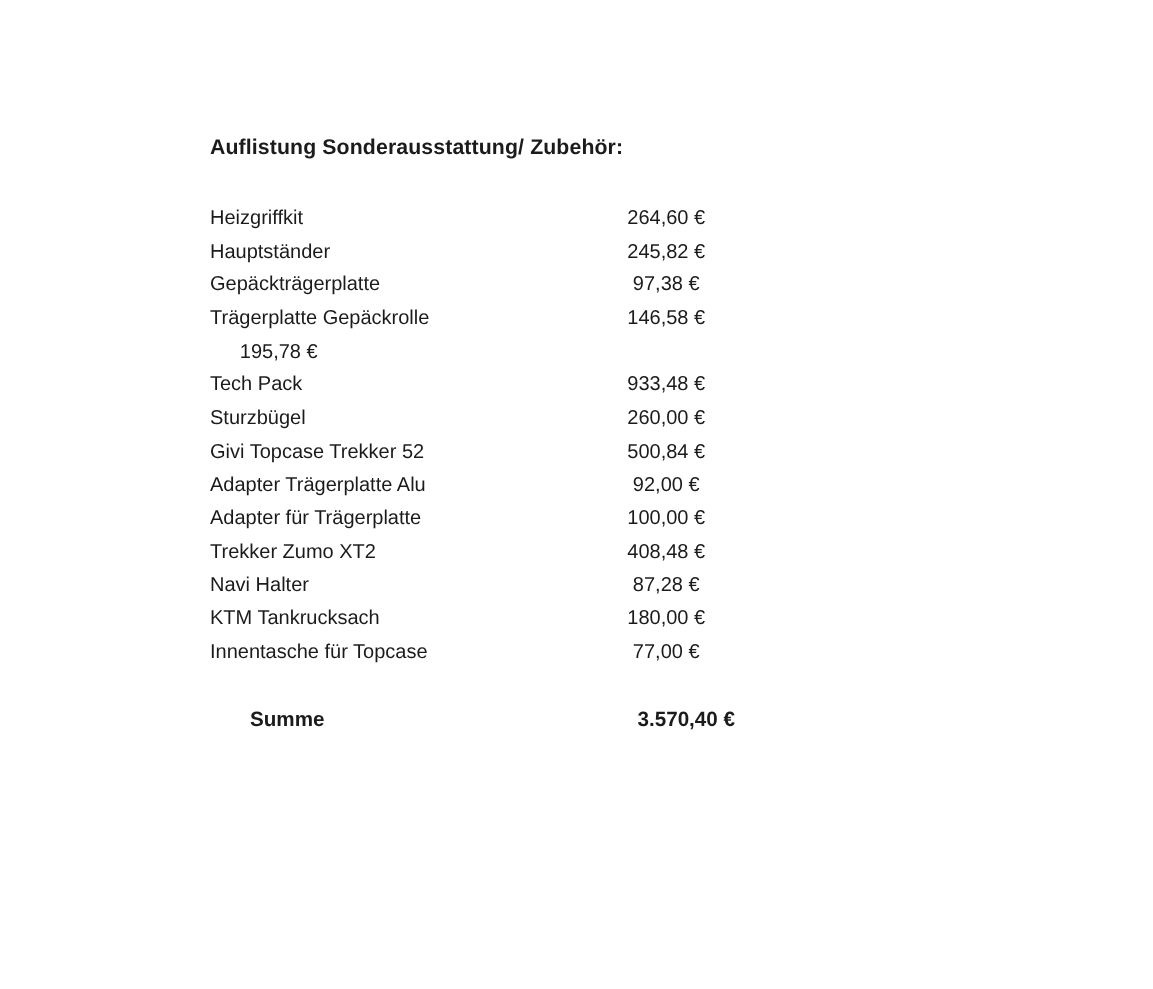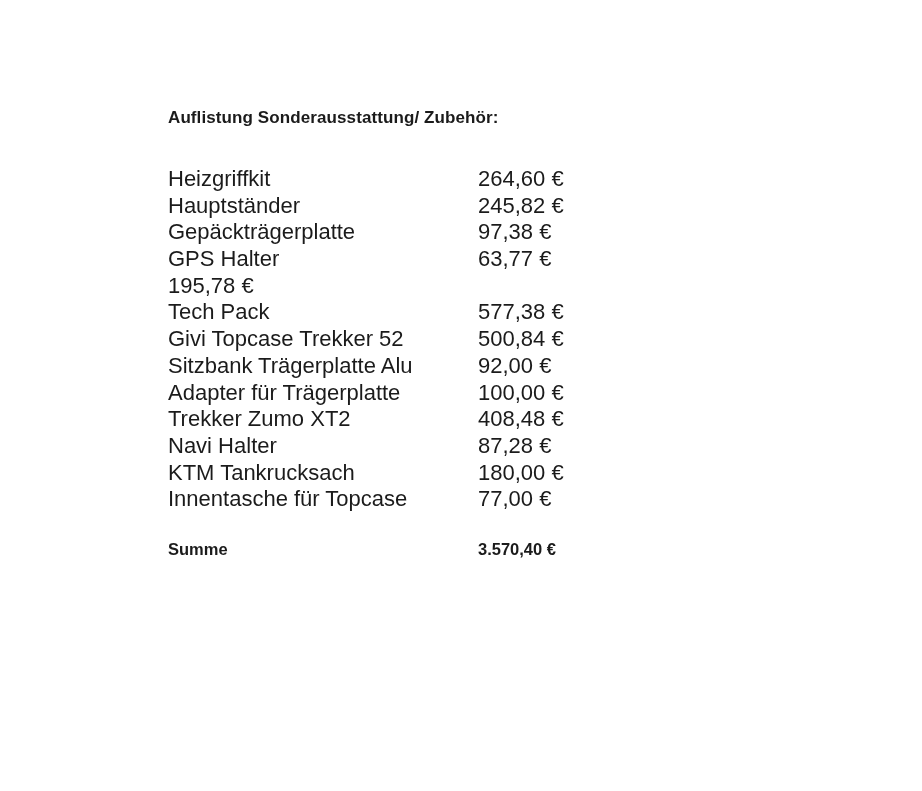--- a/index.html
+++ b/index.html
@@ -33,44 +33,45 @@
     white-space: nowrap;
   }
   .items {
     display: block;
   }
   .row {
     display: flex;
     align-items: baseline;
     justify-content: space-between;
     height: 26.7px;
-    font-size: 22px;
+    font-size: 16px;
   }
   .row .label {
     white-space: nowrap;
   }
   .row .amount {
     white-space: nowrap;
-    text-align: left;
+    text-align: center;
     min-width: 110px;
   }
   .total-row {
     display: flex;
     align-items: baseline;
     justify-content: space-between;
     font-size: 16.5px;
     font-weight: bold;
     margin-top: 27px;
+    margin-left: 32px;
   }
   .total-row .label {
     white-space: nowrap;
   }
   .total-row .amount {
     white-space: nowrap;
-    text-align: left;
+    text-align: right;
     min-width: 110px;
   }
 </style>
 </head>
 <body>
 
 <div class="page">
   <div class="doc">
 
     <div class="doc-title">Auflistung Sonderausstattung/ Zubehör:</div>
@@ -85,43 +86,47 @@
       <div class="row">
         <span class="label">Hauptständer</span>
         <span class="amount">245,82 €</span>
       </div>
 
       <div class="row">
         <span class="label">Gepäckträgerplatte</span>
         <span class="amount">97,38 €</span>
       </div>
 
+      <div class="row">
+        <span class="label">Trägerplatte Gepäckrolle</span>
+        <span class="amount">146,58 €</span>
+      </div>
 
-      <div class="row">
-        <span class="label">GPS Halter</span>
-        <span class="amount">63,77 €</span>
-      </div>
 
       <div class="row">
         <span class="amount">195,78 €</span>
       </div>
 
       <div class="row">
         <span class="label">Tech Pack</span>
-        <span class="amount">577,38 €</span>
+        <span class="amount">933,48 €</span>
       </div>
 
+      <div class="row">
+        <span class="label">Sturzbügel</span>
+        <span class="amount">260,00 €</span>
+      </div>
 
       <div class="row">
         <span class="label">Givi Topcase Trekker 52</span>
         <span class="amount">500,84 €</span>
       </div>
 
       <div class="row">
-        <span class="label">Sitzbank Trägerplatte Alu</span>
+        <span class="label">Adapter Trägerplatte Alu</span>
         <span class="amount">92,00 €</span>
       </div>
 
       <div class="row">
         <span class="label">Adapter für Trägerplatte</span>
         <span class="amount">100,00 €</span>
       </div>
 
       <div class="row">
         <span class="label">Trekker Zumo XT2</span>

